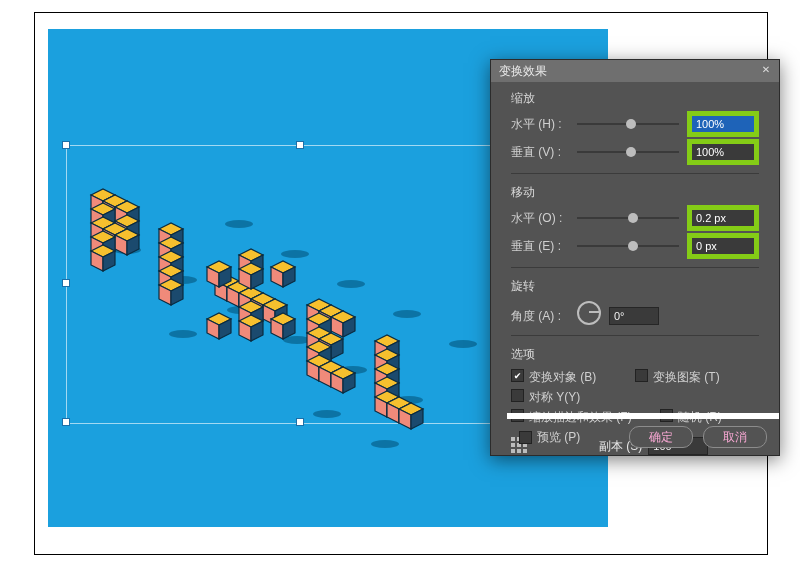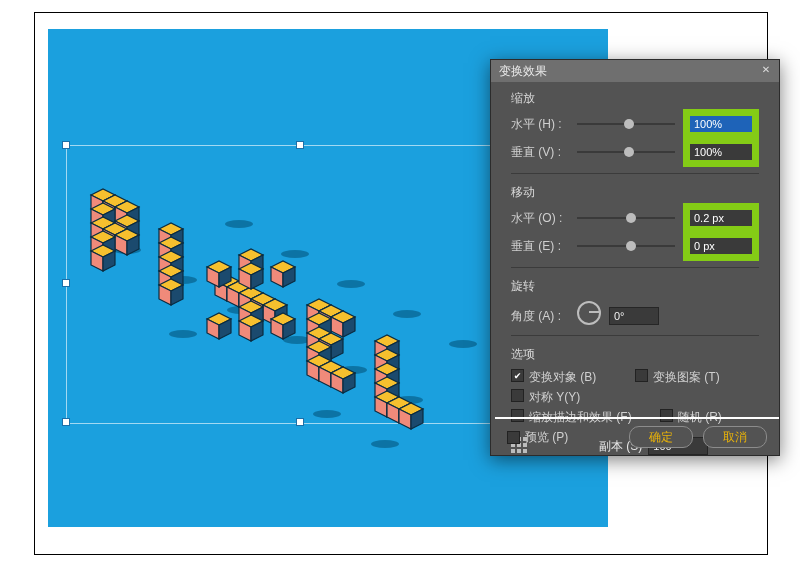--- a/index.html
+++ b/index.html
@@ -12,41 +12,41 @@
 .dlg-title{height:22px;line-height:22px;padding:0 8px;background:#6f6f6f;color:#eaeaea;font-size:12px;position:relative}
 .dlg-close{position:absolute;right:6px;top:3px;width:14px;height:14px;color:#ddd;text-align:center;line-height:14px;font-size:10px}
 .dlg-body{padding:8px 20px;color:#e8e8e8}
 .group{margin-bottom:10px}
 .group-title{color:#d8d8d8;margin-bottom:6px}
 .row{display:flex;align-items:center;height:22px;margin-bottom:6px}
 .lbl{width:66px;color:#d0d0d0}
 .slider{flex:1;height:14px;position:relative}
 .track{position:absolute;left:0;right:0;top:6px;height:2px;background:#3a3a3a}
 .knob{position:absolute;top:2px;width:10px;height:10px;border-radius:50%;background:#bdbdbd}
-.fld{width:54px;height:16px;background:#3a3a3a;color:#fff;border:7px solid #84cc16;margin-left:8px;padding:0 4px;font-size:11px}
+.fld{width:54px;height:16px;background:#3a3a3a;color:#fff;border:5px solid #84cc16;margin-left:8px;padding:0 4px;font-size:11px}
 .fld.sel{background:#1e63b8;color:#fff}
 .sep{height:1px;background:#3b3b3b;margin:6px 0 10px}
 .rot-row{display:flex;align-items:flex-end}
 .rot-label{width:66px;color:#d0d0d0}
 .rot-dial{width:20px;height:20px;border:2px solid #bdbdbd;border-radius:50%;position:relative;margin-right:8px}
 .rot-dial:after{content:"";position:absolute;left:10px;top:8px;width:10px;height:2px;background:#bdbdbd}
 .rot-fld{width:40px;height:16px;background:#3a3a3a;color:#efefef;border:1px solid #262626;padding:0 4px;font-size:11px}
 .opts{display:flex;flex-wrap:wrap}
 .opt{width:50%;display:flex;align-items:flex-start;height:20px;color:#d0d0d0}
 .cb{width:11px;height:11px;border:1px solid #222;background:#3a3a3a;margin-right:5px;display:inline-flex;align-items:center;justify-content:center;font-size:9px;color:#fff}
 .cb.on:after{content:"✔";font-size:9px;color:#fff}
 .9patch{display:flex}
 .copies-row{display:flex;align-items:center;margin-top:8px}
 .nine{width:18px;height:18px;margin-right:70px;display:grid;grid-template-columns:repeat(3,4px);grid-template-rows:repeat(3,4px);gap:2px}
 .nine i{background:#bdbdbd}
 .copies-fld{width:50px;height:16px;background:#3a3a3a;color:#efefef;border:1px solid #262626;padding:0 4px;font-size:11px;margin-left:6px}
-.dlg-footer{position:absolute;left:4px;right:0;bottom:0;height:36px;display:flex;align-items:center;padding:0 12px;border-top:2px solid #ffffff}
+.dlg-footer{position:absolute;left:16px;right:0;bottom:0;height:36px;display:flex;align-items:center;padding:0 12px;border-top:6px solid #ffffff}
 .preview-cb{display:flex;align-items:center;color:#d0d0d0}
 .btns{margin-left:auto;display:flex;gap:10px}
-.btn{width:62px;height:20px;border:1px solid #8c8c8c;border-radius:10px;background:#535353;color:#eab308;font-size:12px;display:flex;align-items:center;justify-content:center}
+.btn{width:62px;height:20px;border:1px solid #8c8c8c;border-radius:10px;background:#535353;color:#f9a8d4;font-size:12px;display:flex;align-items:center;justify-content:center}
 
 .art{position:absolute;left:3px;top:70px;width:480px;height:370px}
 .art svg{width:100%;height:100%}
 </style>
 </head>
 <body>
 
 <div class="frame"></div>
 
 <div class="canvas">

